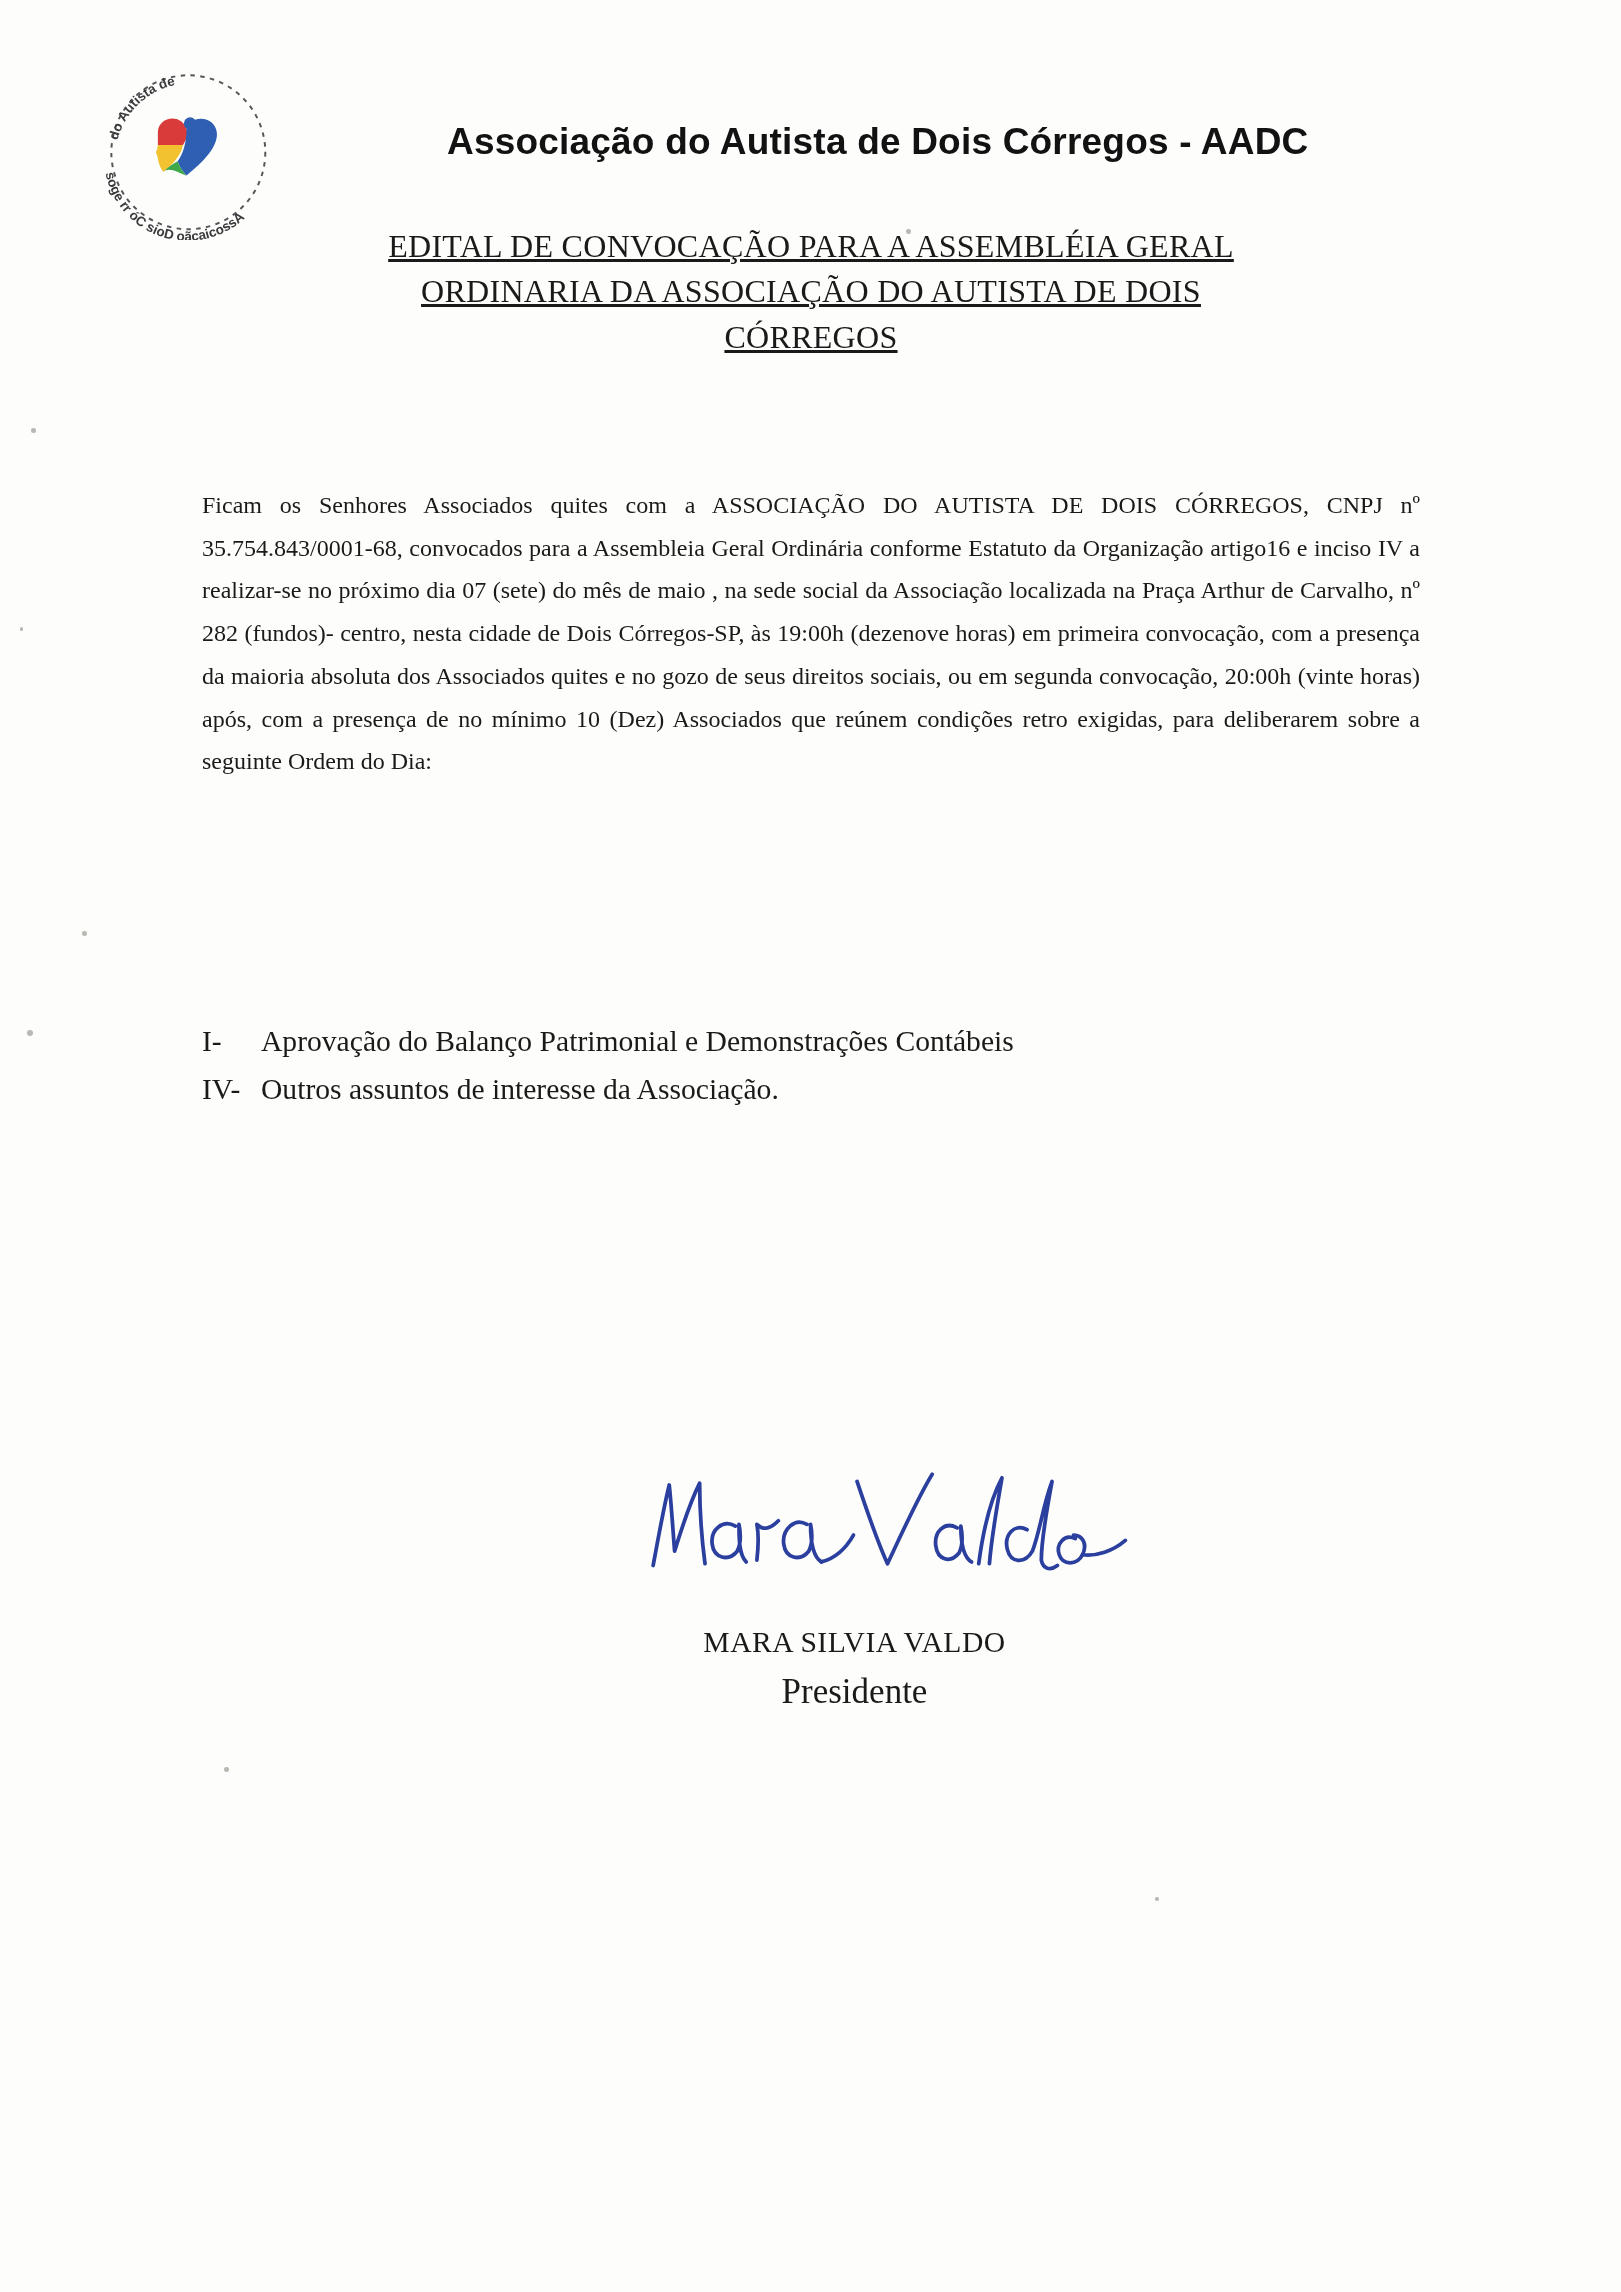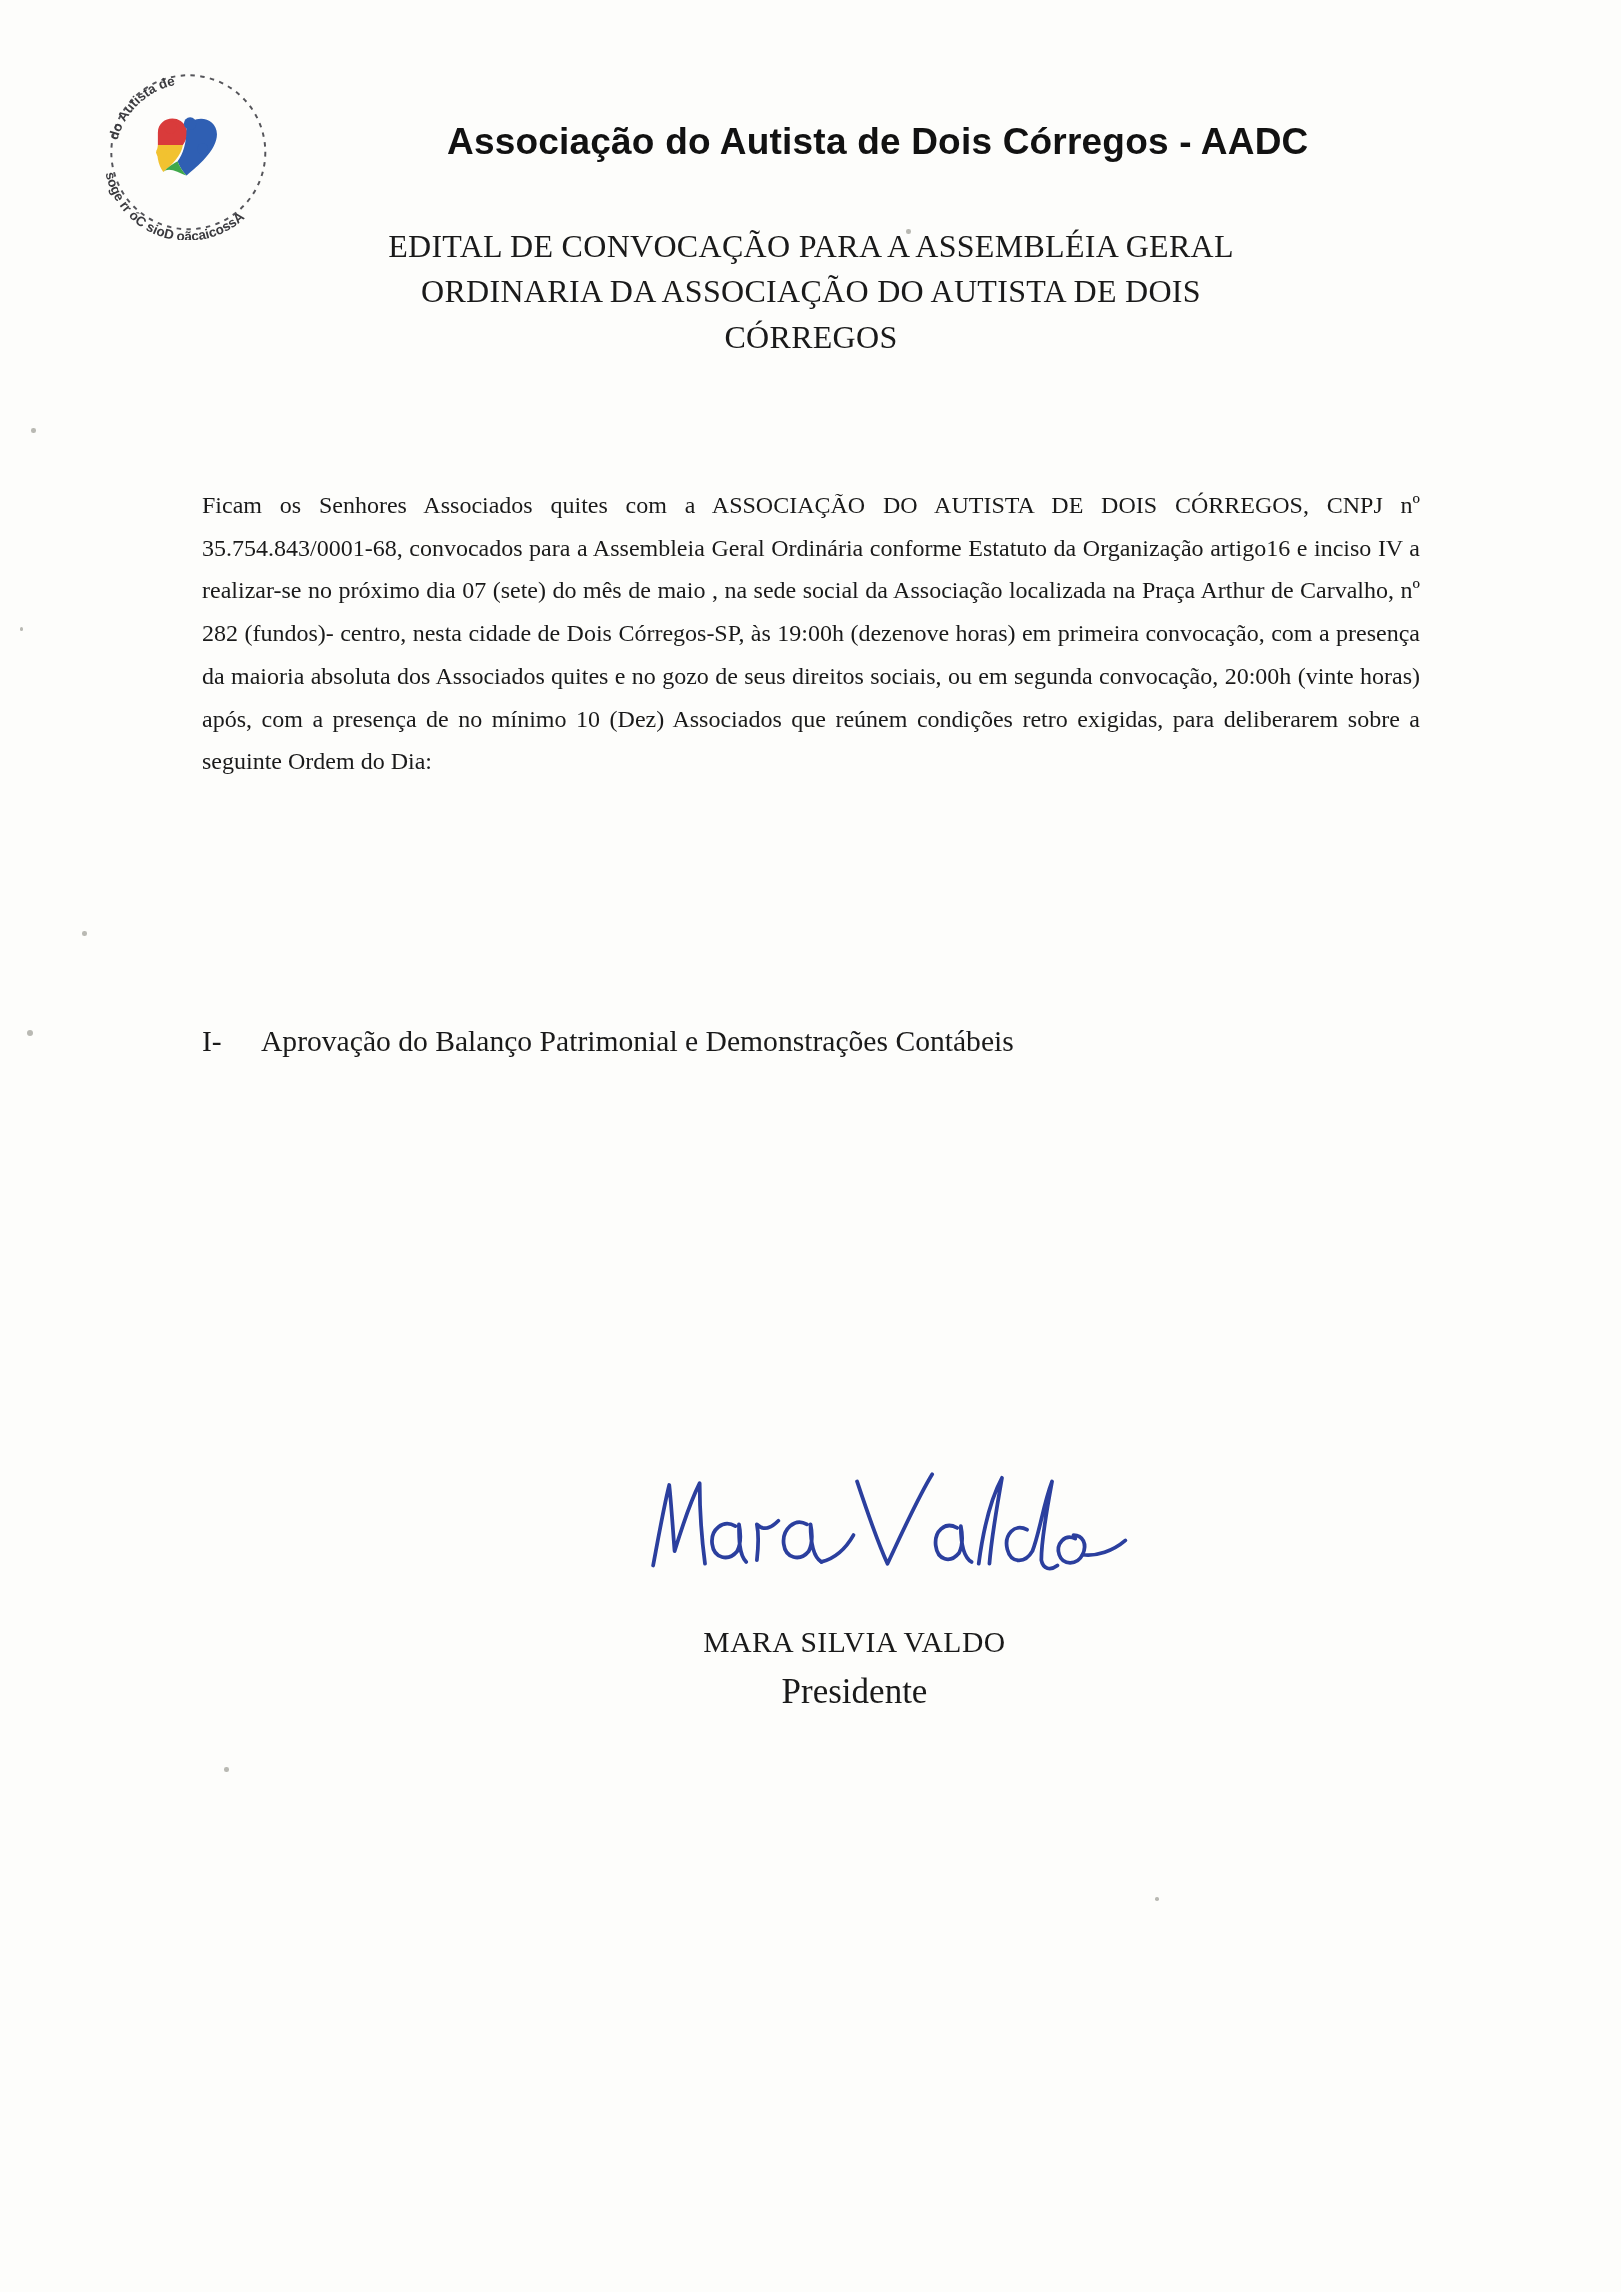--- a/index.html
+++ b/index.html
@@ -63,20 +63,21 @@
   .edital-title {
     position: absolute;
     top: 224px;
     left: 269px;
     width: 1084px;
     text-align: center;
     font-size: 32px;
     line-height: 1.42;
     color: #1a1a1a;
     letter-spacing: 0.3px;
+    text-decoration: underline;
   }
 
   
   .body-text {
     position: absolute;
     top: 484px;
     left: 202px;
     width: 1218px;
     font-size: 24px;
     line-height: 1.78;
@@ -199,20 +200,24 @@
     <div>CÓRREGOS</div>
   </div>
 
   <div class="body-text">Ficam os Senhores Associados quites com a ASSOCIAÇÃO DO AUTISTA DE DOIS CÓRREGOS, CNPJ nº 35.754.843/0001-68, convocados para a Assembleia Geral Ordinária conforme Estatuto da Organização artigo16 e inciso IV a realizar-se no próximo dia 07 (sete) do mês de maio , na sede social da Associação localizada na Praça Arthur de Carvalho, nº 282 (fundos)- centro, nesta cidade de Dois Córregos-SP, às 19:00h (dezenove horas) em primeira convocação, com a presença da maioria absoluta dos Associados quites e no gozo de seus direitos sociais, ou em segunda convocação, 20:00h (vinte horas) após,  com a presença de no mínimo 10 (Dez) Associados que reúnem condições retro exigidas, para deliberarem sobre a seguinte Ordem do Dia:</div>
 
   <div class="agenda">
     <div class="agenda-row">
       <span class="agenda-num">I-</span>
       <span class="agenda-txt">Aprovação do Balanço Patrimonial e Demonstrações Contábeis</span>
     </div>
+    <div class="agenda-row">
+      <span class="agenda-num">IV-</span>
+      <span class="agenda-txt">Outros assuntos de interesse da Associação.</span>
+    </div>
   </div>
 
   <div class="signature-block">
     <div class="sig-svg-wrap">
       <svg width="555" height="161" viewBox="0 0 620 180" xmlns="http://www.w3.org/2000/svg">
         <g fill="none" stroke="#2b3f9e" stroke-width="4.2" stroke-linecap="round" stroke-linejoin="round">
 
           <path d="M 34,128 C 40,96 46,62 52,38 C 54,56 56,86 58,112 C 66,86 76,56 86,36
                    C 86,62 88,96 92,126"></path>
 

